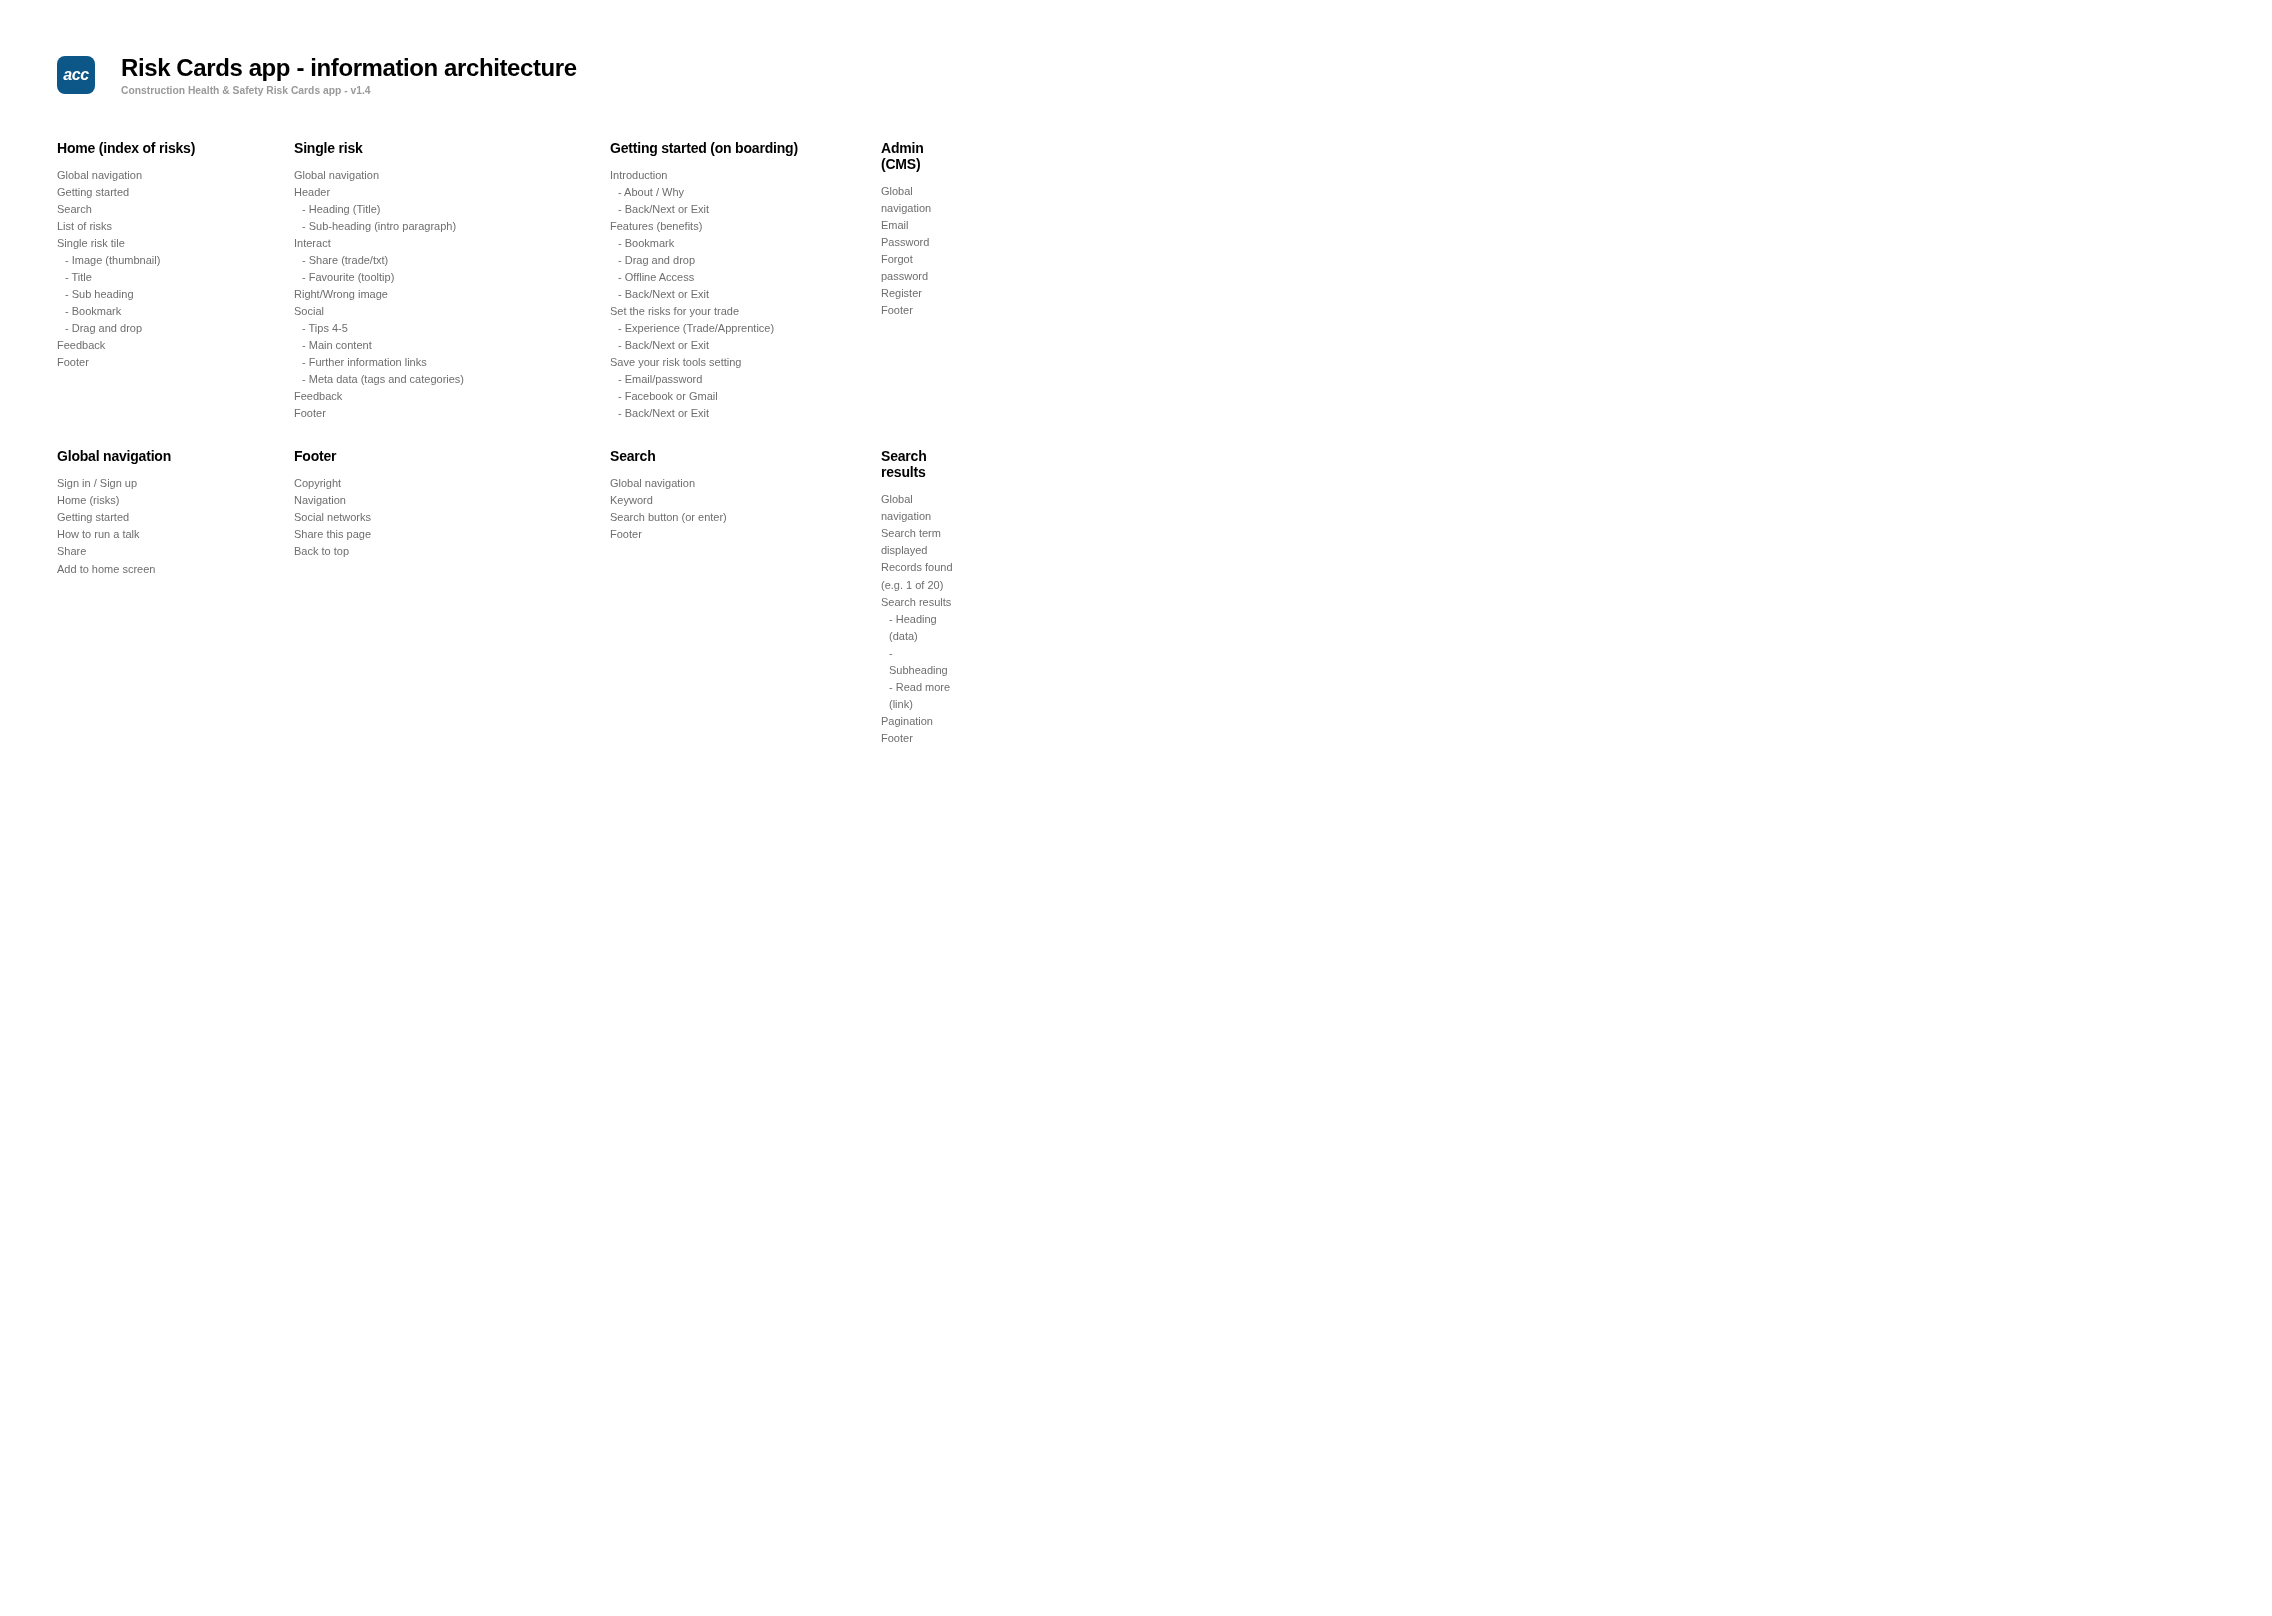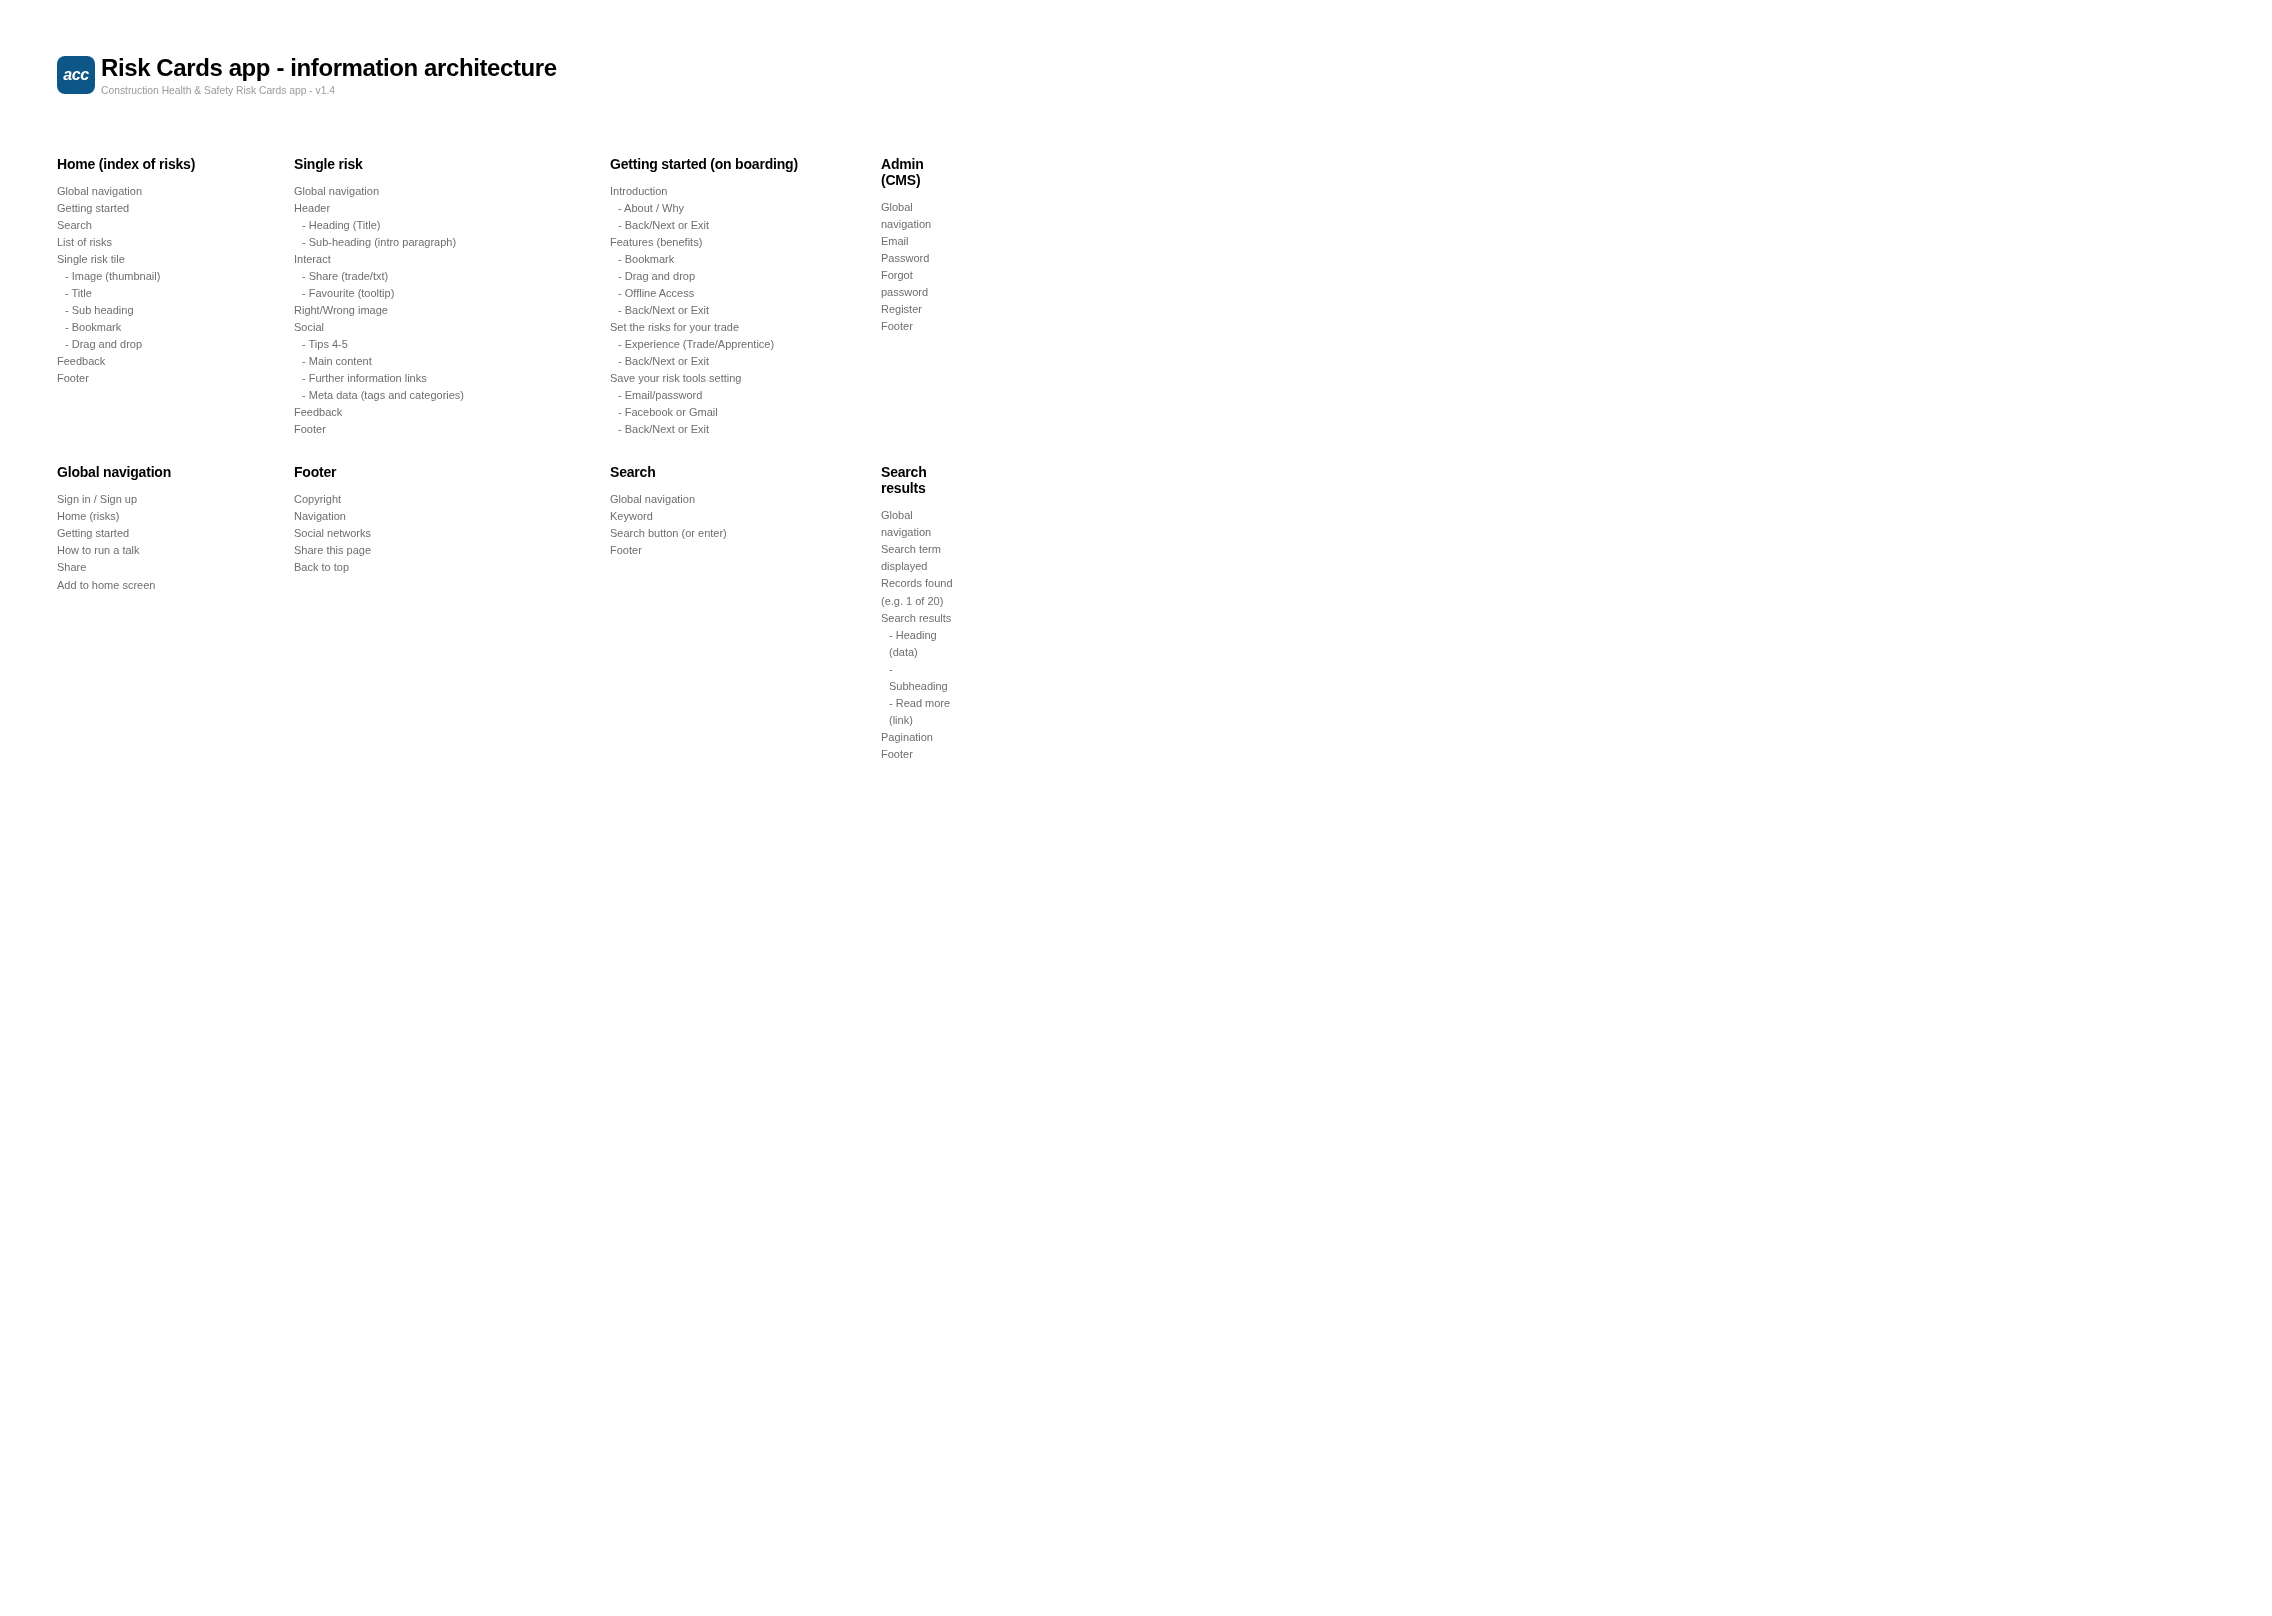--- a/index.html
+++ b/index.html
@@ -6,22 +6,22 @@
   body {
     font-family: "Helvetica Neue", Helvetica, Arial, sans-serif;
     background: #fff;
     color: #000;
     padding: 55px 57px 47px 57px;
     width: 1010px;
   }
   .header {
     display: flex;
     align-items: center;
-    gap: 6px;
-    margin-bottom: 60px;
+    gap: 26px;
+    margin-bottom: 44px;
   }
   .logo {
     width: 38px;
     height: 38px;
     border-radius: 8px;
     background: #0c5788;
     display: flex;
     align-items: center;
     justify-content: center;
     color: #fff;
@@ -34,21 +34,21 @@
   .header-text h1 {
     font-size: 24px;
     font-weight: 700;
     letter-spacing: -0.4px;
     line-height: 1.1;
   }
   .header-text .subtitle {
     font-size: 10.3px;
     color: #9a9a9a;
     margin-top: 3.2px;
-    font-weight: 400;
+    font-weight: 700;
   }
   .sections {
     display: grid;
     grid-template-columns: 211px 290px 245px 1fr;
     row-gap: 51px;
     column-gap: 0;
     gap: 26px;
   }
   .section h2 {
     font-size: 14px;

